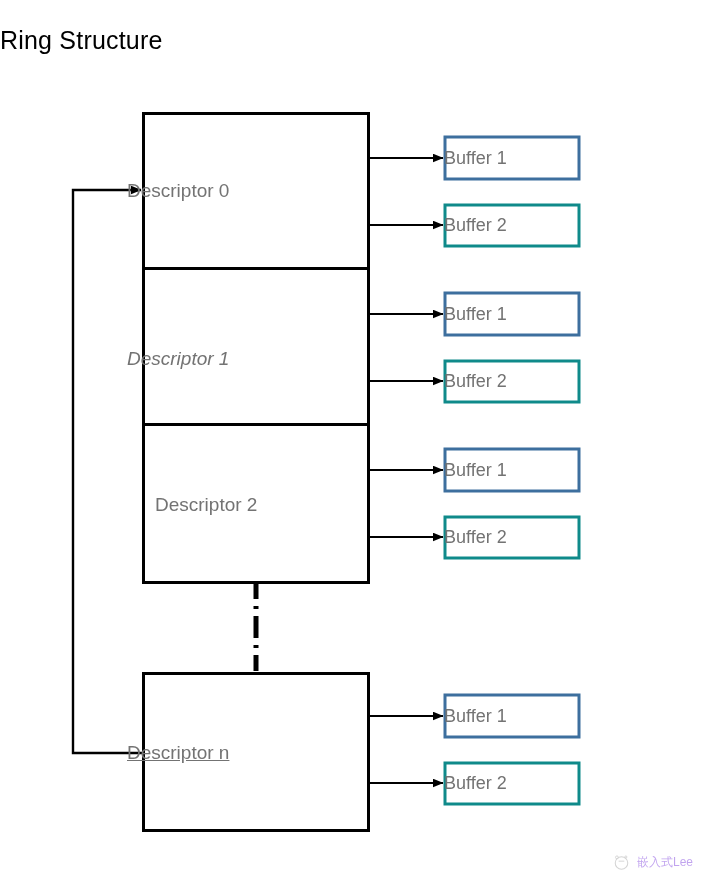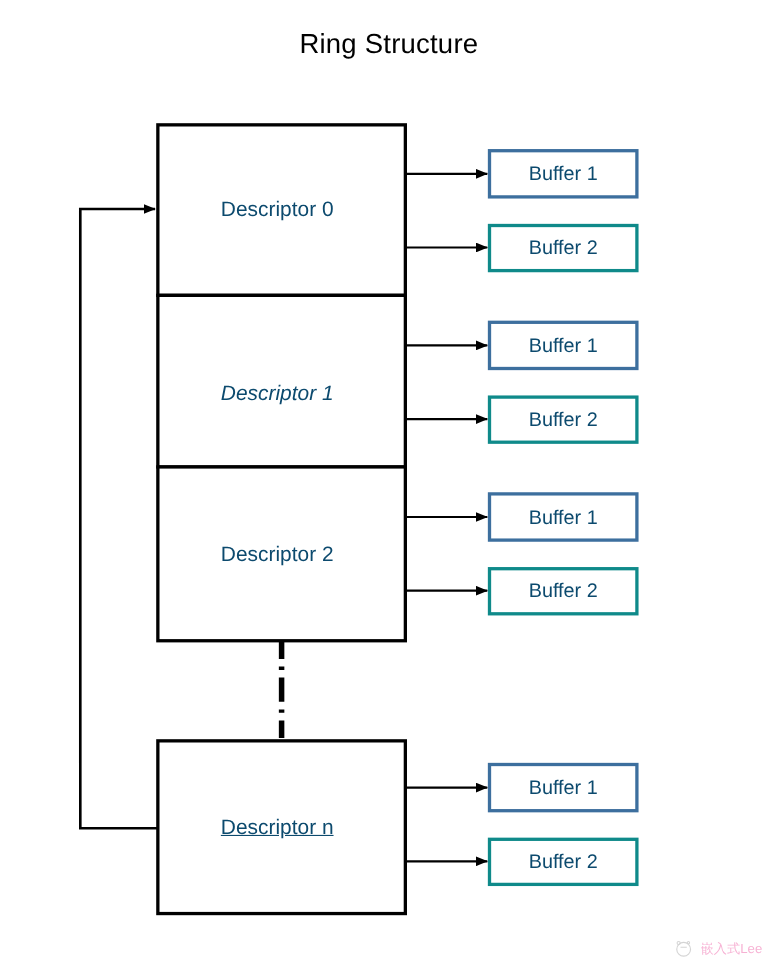--- a/index.html
+++ b/index.html
@@ -19,53 +19,51 @@
     top: 0;
     left: 0;
     width: 707px;
     height: 884px;
   }
   .diagram-title {
     position: absolute;
     left: 0;
     top: 26px;
     width: 707px;
-    text-align: center;
     font-size: 25px;
     color: #000000;
     letter-spacing: 0.2px;
   }
   .node-label {
     position: absolute;
     font-size: 19px;
-    color: #0c4a6e;
+    color: #737373;
     white-space: nowrap;
-    text-align: center;
   }
   .descriptor-label {
     width: 186px;
-    left: 159px;
+    left: 127px;
   }
   .buffer-label {
     width: 136px;
     left: 444px;
     font-size: 18px;
   }
   .watermark {
     position: absolute;
     right: 14px;
     bottom: 12px;
     display: flex;
     align-items: center;
     gap: 6px;
     opacity: 0.42;
   }
   .watermark-text {
     font-size: 12px;
-    color: #ec4899;
+    color: #6d28d9;
     white-space: nowrap;
   }
   .wm-logo {
     width: 19px;
     height: 19px;
   }
 </style>
 </head>
 <body>
 
@@ -131,21 +129,21 @@
   <line x1="369" y1="716" x2="443" y2="716" stroke="#000000" stroke-width="2" marker-end="url(#arrowhead)"></line>
   <line x1="369" y1="783" x2="443" y2="783" stroke="#000000" stroke-width="2" marker-end="url(#arrowhead)"></line>
 
   <line x1="256" y1="583" x2="256" y2="674" stroke="#000000" stroke-width="5" stroke-dasharray="16,7,3,7,22,7,3,7,16" stroke-linecap="butt"></line>
 
   <path d="M143,753 L73,753 L73,190 L141,190" fill="none" stroke="#000000" stroke-width="2.4" marker-end="url(#arrowhead)"></path>
 </svg>
 
 <div class="node-label descriptor-label" style="top:180px;">Descriptor 0</div>
 <div class="node-label descriptor-label" style="top:348px;font-style:italic;">Descriptor 1</div>
-<div class="node-label descriptor-label" style="top:494px;">Descriptor 2</div>
+<div class="node-label descriptor-label" style="top:494px;margin-left:28px;">Descriptor 2</div>
 <div class="node-label descriptor-label" style="top:742px;text-decoration:underline;">Descriptor n</div>
 
 <div class="node-label buffer-label" style="top:148px;">Buffer 1</div>
 <div class="node-label buffer-label" style="top:215px;">Buffer 2</div>
 <div class="node-label buffer-label" style="top:304px;">Buffer 1</div>
 <div class="node-label buffer-label" style="top:371px;">Buffer 2</div>
 <div class="node-label buffer-label" style="top:460px;">Buffer 1</div>
 <div class="node-label buffer-label" style="top:527px;">Buffer 2</div>
 <div class="node-label buffer-label" style="top:706px;">Buffer 1</div>
 <div class="node-label buffer-label" style="top:773px;">Buffer 2</div>

